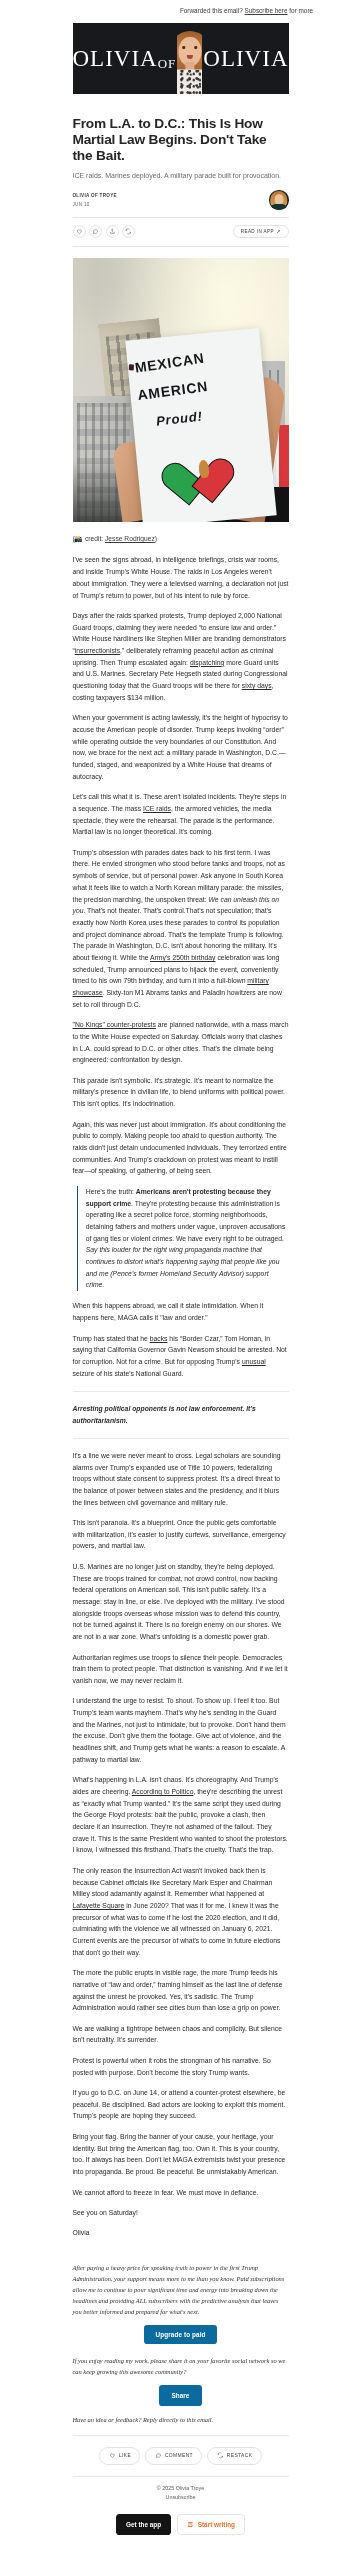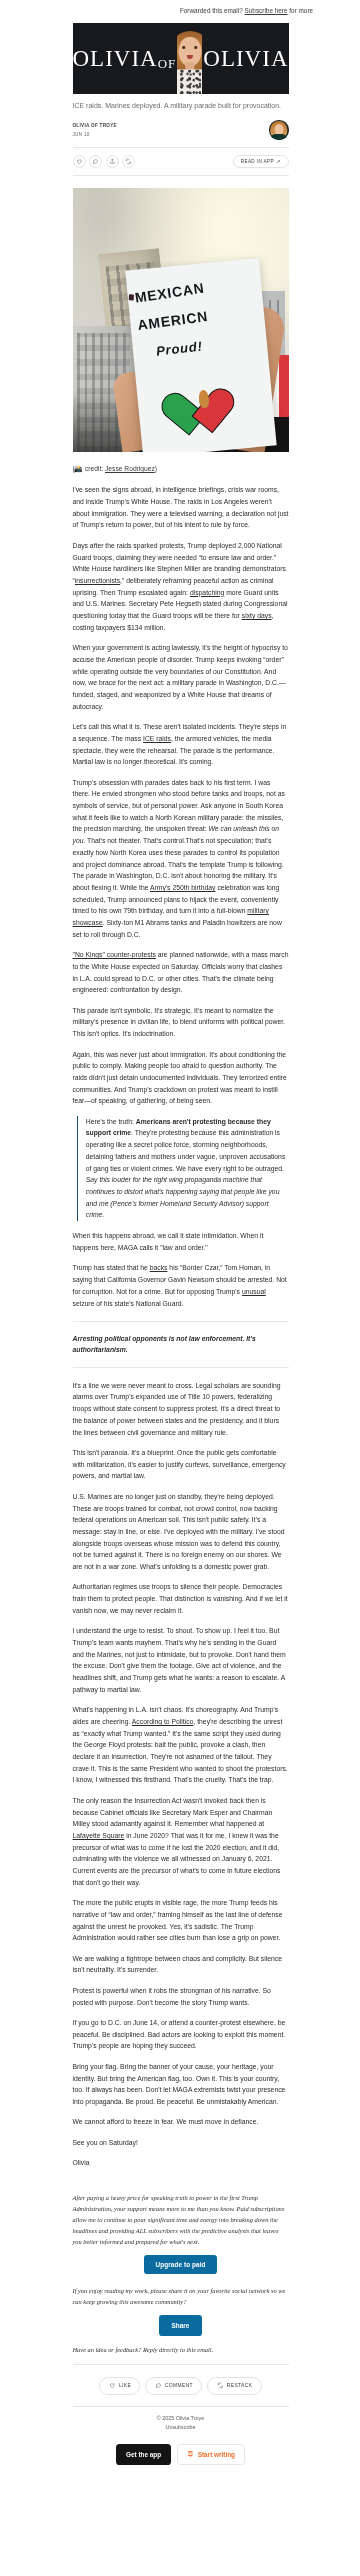--- a/index.html
+++ b/index.html
@@ -335,20 +335,21 @@
       <div class="face"></div>
       <div class="eyes"></div>
       <div class="mouth"></div>
       <div class="neck"></div>
       <div class="dress"></div>
     </div>
     <div class="wordmark-right">OLIVIA</div>
   </div>
 
   <div class="article">
+    <h1 class="title">From L.A. to D.C.: This Is How Martial Law Begins. Don't Take the Bait.</h1>
     <div class="subtitle">ICE raids. Marines deployed. A military parade built for provocation.</div>
 
     <div class="byline-row">
       <div class="byline-text">
         <span class="author">OLIVIA OF TROYE</span>
         <span class="date">JUN 10</span>
       </div>
       <div class="avatar">
         <div class="a-hair"></div>
           <div class="a-face"></div>

